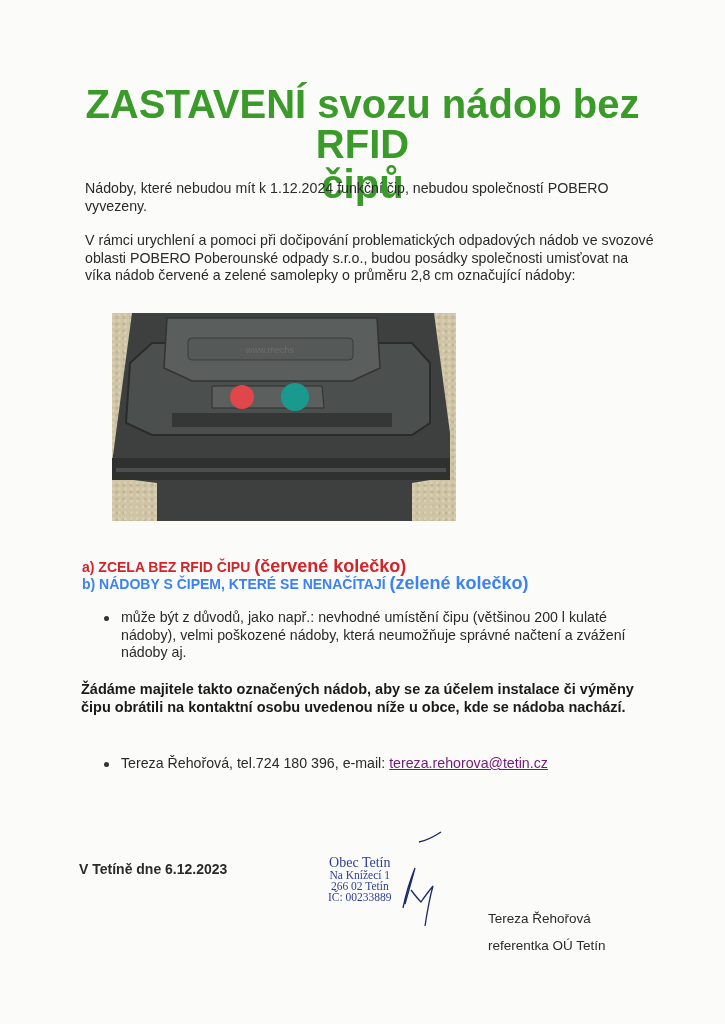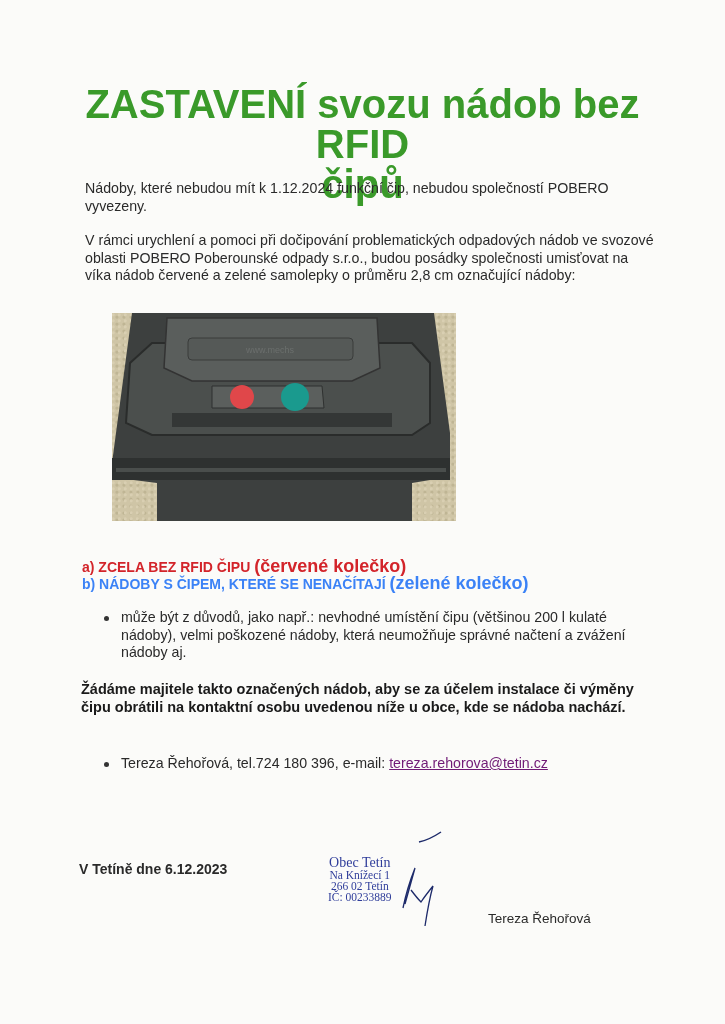--- a/index.html
+++ b/index.html
@@ -141,13 +141,14 @@
   <div class="s-line">IČ: 00233889</div>
 </div>
 
 <svg class="signature" viewBox="0 0 60 100" xmlns="http://www.w3.org/2000/svg">
   <path d="M34 14 Q44 12 56 4" fill="none" stroke="#1d2a6a" stroke-width="1.5"></path>
   <path d="M30 40 Q22 60 18 80 M30 40 L20 76 M26 62 Q32 70 36 74 Q40 68 48 58 Q44 72 40 98" fill="none" stroke="#1d2a6a" stroke-width="1.3"></path>
 </svg>
 
 <div class="signer">
   <div>Tereza Řehořová</div>
+  <div>referentka OÚ Tetín</div>
 </div>
 
 </body></html>

